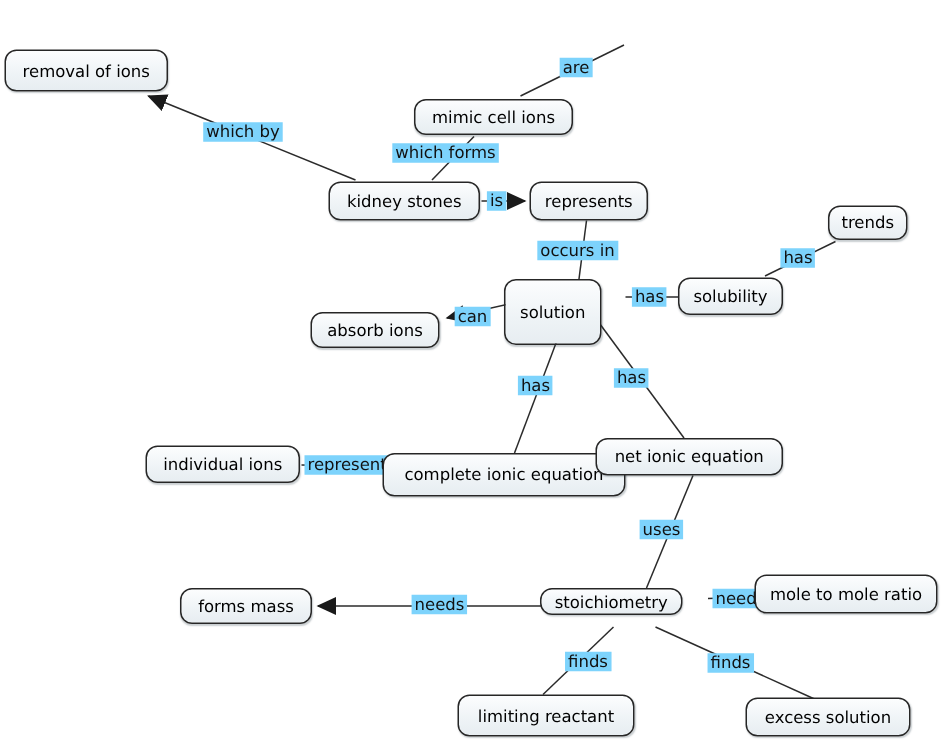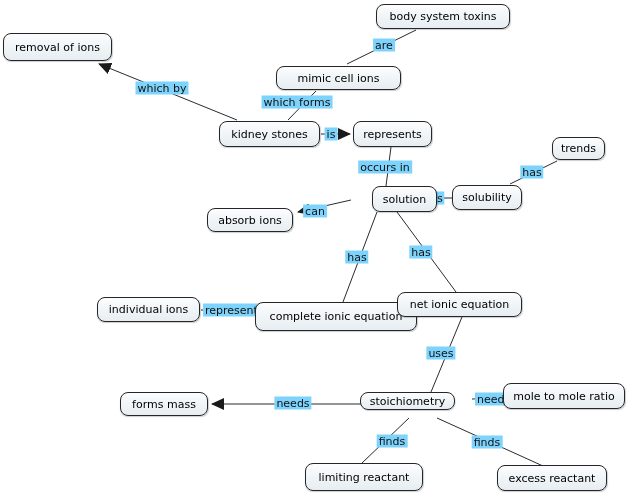--- a/index.html
+++ b/index.html
@@ -68,31 +68,30 @@
   <span class="edge-label" style="left:532px;top:172px">has</span>
   <span class="edge-label" style="left:357px;top:257px">has</span>
   <span class="edge-label" style="left:421px;top:252px">has</span>
   <span class="edge-label anchor-left" style="left:203px;top:310px">represents</span>
   <span class="edge-label" style="left:441px;top:353px">uses</span>
   <span class="edge-label" style="left:293px;top:403px">needs</span>
   <span class="edge-label anchor-left" style="left:475px;top:399px">needs</span>
   <span class="edge-label" style="left:392px;top:441px">finds</span>
   <span class="edge-label" style="left:487px;top:442px">finds</span>
 
-  <div class="node" style="left:376px;top:4px;width:134px;height:25px">body system toxins</div>
   <div class="node" style="left:3px;top:33px;width:109px;height:28px">removal of ions</div>
-  <div class="node" style="left:276px;top:66px;width:125px;height:24px">mimic cell ions</div>
+  <div class="node" style="left:276px;top:66px;width:106px;height:24px">mimic cell ions</div>
   <div class="node" style="left:219px;top:121px;width:101px;height:26px">kidney stones</div>
   <div class="node" style="left:353px;top:121px;width:79px;height:26px">represents</div>
   <div class="node" style="left:552px;top:137px;width:53px;height:23px">trends</div>
-  <div class="node" style="left:372px;top:186px;width:65px;height:26px">solution</div>
+  <div class="node" style="left:336px;top:186px;width:65px;height:44px">solution</div>
   <div class="node" style="left:452px;top:185px;width:70px;height:25px">solubility</div>
   <div class="node" style="left:207px;top:208px;width:86px;height:24px">absorb ions</div>
   <div class="node" style="left:255px;top:302px;width:162px;height:29px">complete ionic equation</div>
   <div class="node" style="left:97px;top:297px;width:103px;height:25px">individual ions</div>
   <div class="node" style="left:397px;top:292px;width:125px;height:25px">net ionic equation</div>
   <div class="node" style="left:120px;top:392px;width:88px;height:24px">forms mass</div>
   <div class="node" style="left:360px;top:392px;width:95px;height:18px">stoichiometry</div>
   <div class="node" style="left:503px;top:383px;width:122px;height:26px">mole to mole ratio</div>
   <div class="node" style="left:305px;top:463px;width:118px;height:28px">limiting reactant</div>
-  <div class="node" style="left:497px;top:465px;width:110px;height:26px">excess reactant</div>
+  <div class="node" style="left:497px;top:465px;width:110px;height:26px">excess solution</div>
 
 </div>
 
 </body></html>

